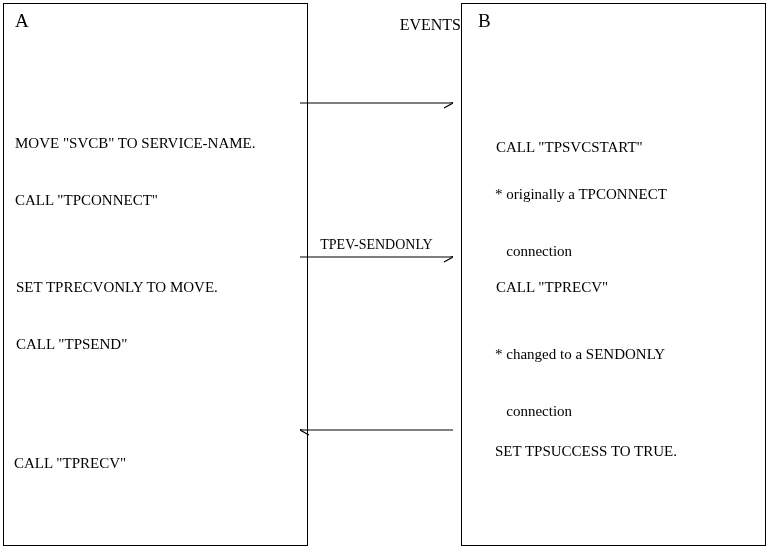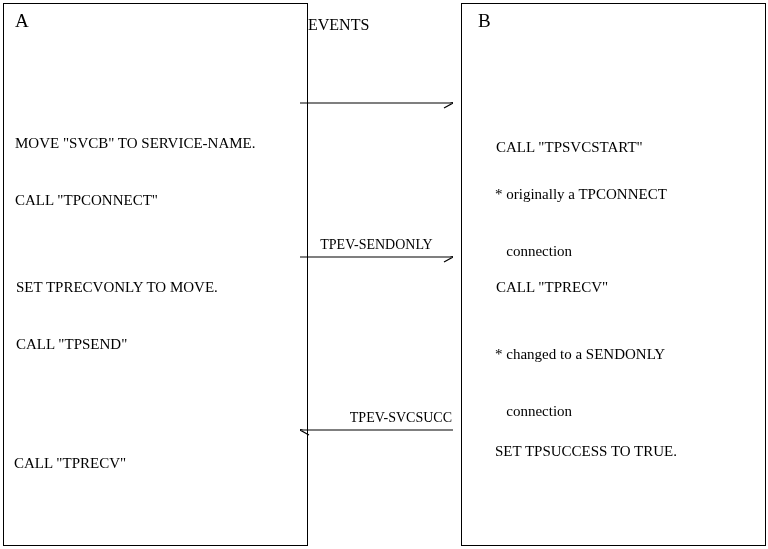--- a/index.html
+++ b/index.html
@@ -69,21 +69,21 @@
   #b-block-2 { left: 33px; top: 143px; }
   #b-block-3 { left: 33px; top: 303px; }
   #b-block-4 { left: 33px; top: 400px; }
 
   
   #events-title {
     position: absolute;
     left: 308px;
     top: 15px;
     width: 153px;
-    text-align: left;
+    text-align: right;
     font-size: 16px;
     line-height: 20px;
     white-space: pre;
   }
 
   .event-flow {
     position: absolute;
     left: 300px;
     width: 153px;
     height: 44px;
@@ -178,21 +178,20 @@
     <div class="event-label">TPEV-SENDONLY</div>
     <div class="event-arrow">
       <svg width="153" height="14" viewBox="0 0 153 14" xmlns="http://www.w3.org/2000/svg">
         <line x1="0" y1="1" x2="151" y2="1" stroke="#000000" stroke-width="1.2"></line>
         <polyline points="144,-4 153,1 144,6" fill="none" stroke="#000000" stroke-width="1.2"></polyline>
       </svg>
     </div>
   </div>
 
   <div class="event-flow" id="flow-3">
-    <div class="event-label">TPEV-SVCSUCC</div>
     <div class="event-arrow">
       <svg width="153" height="14" viewBox="0 0 153 14" xmlns="http://www.w3.org/2000/svg">
         <line x1="2" y1="1" x2="153" y2="1" stroke="#000000" stroke-width="1.2"></line>
         <polyline points="9,-4 0,1 9,6" fill="none" stroke="#000000" stroke-width="1.2"></polyline>
       </svg>
     </div>
   </div>
 
 </div>
 

